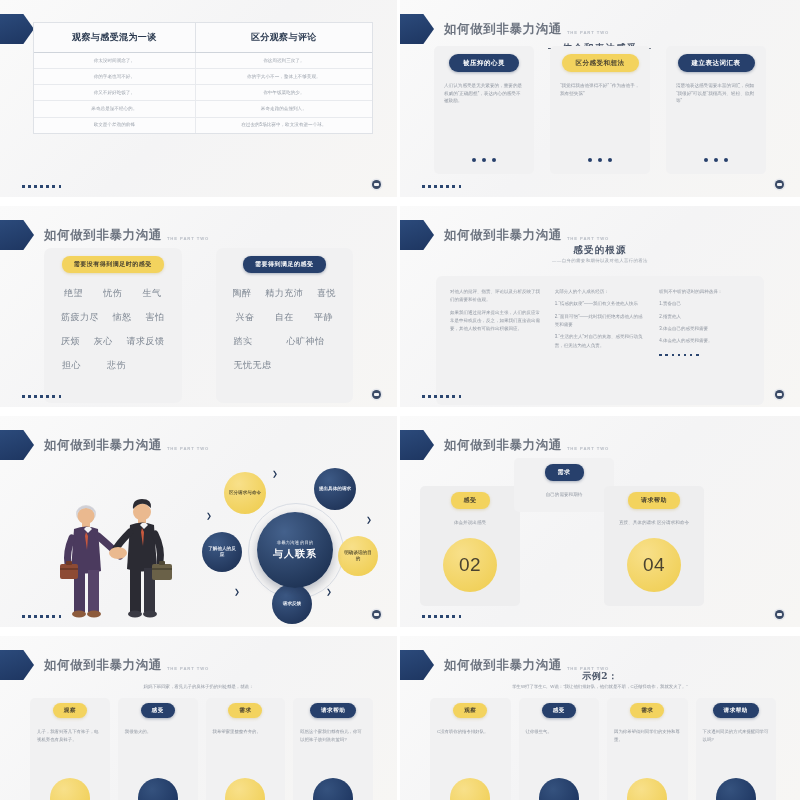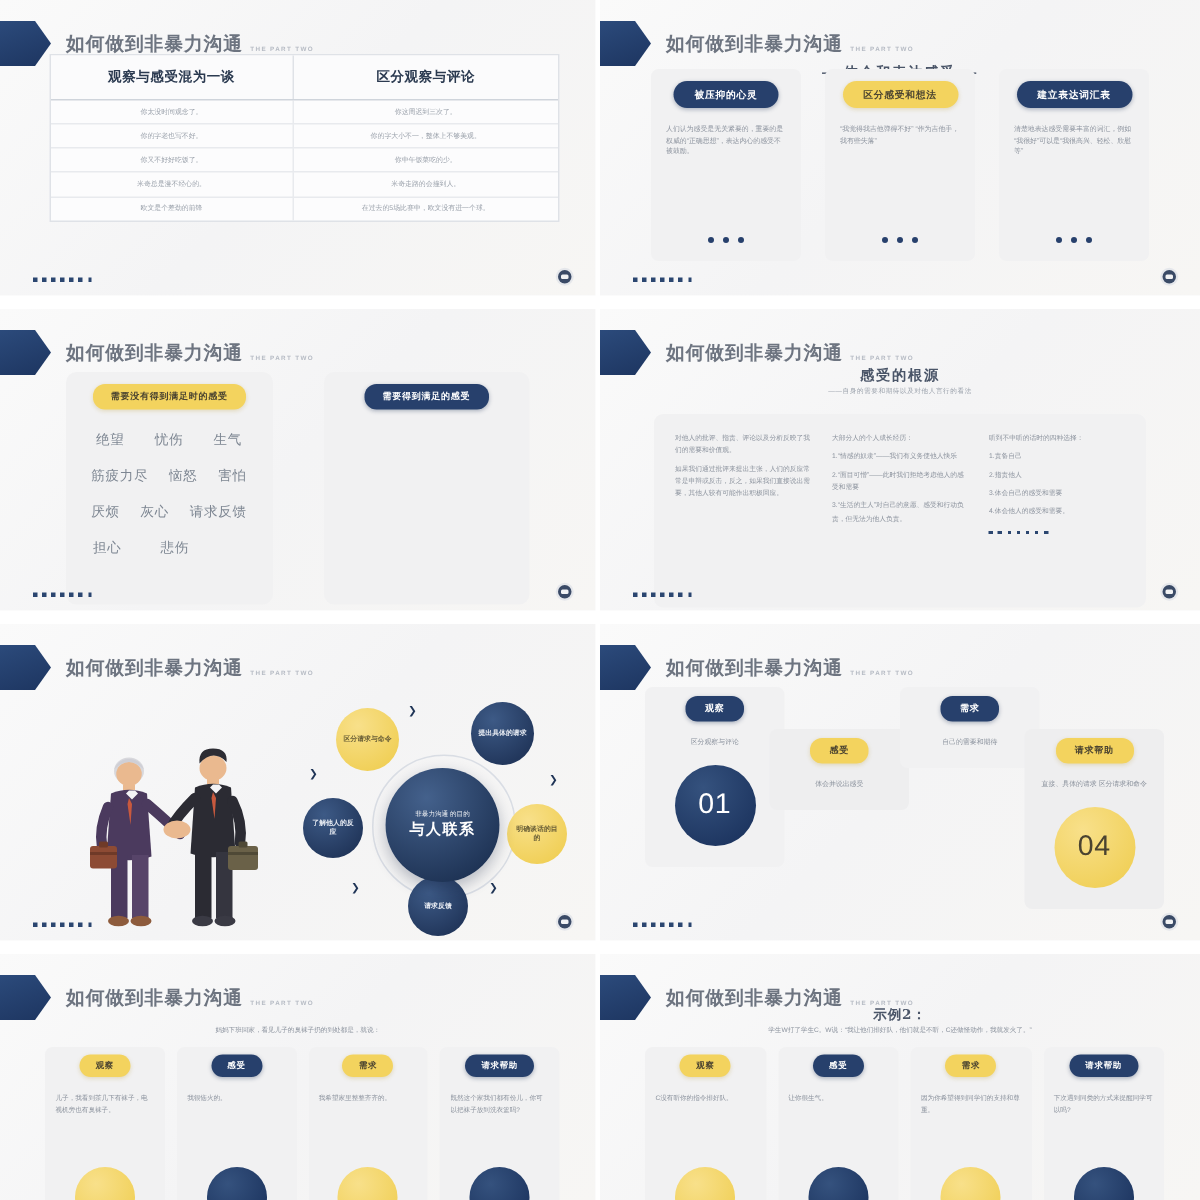--- a/index.html
+++ b/index.html
@@ -48,21 +48,21 @@
   
   .dots{position:absolute;left:22px;bottom:9px;display:flex;gap:3.5px;}
   .dots i{width:2.6px;height:2.6px;background:#2b4670;display:block;}
   .logo{
     position:absolute;right:16px;bottom:8px;width:9px;height:9px;border-radius:50%;
     background:#3a4a66;box-shadow:0 0 0 1.5px #e5e7eb;
   }
   .logo::after{content:"";position:absolute;left:2px;top:3.2px;width:5px;height:2.6px;background:#f1f2f4;border-radius:1px;}
 
   
-  .tbl{position:absolute;left:33px;top:36px;width:338px;border:1px solid #dfe2e7;border-collapse:collapse;background:#fcfcfd;}
+  .tbl{position:absolute;left:33px;top:22px;width:338px;border:1px solid #dfe2e7;border-collapse:collapse;background:#fcfcfd;}
   .tbl table{width:100%;border-collapse:collapse;}
   .tbl th{
     font-family:"DejaVu Serif","Liberation Serif",serif;
     font-size:9px;color:#2b3a50;font-weight:700;padding:8px 2px;letter-spacing:.4px;
     border-bottom:1px solid #cfd4db;border-right:1px solid #dfe2e7;background:#fbfbfc;
   }
   .tbl th:last-child{border-right:none;}
   .tbl td{
     font-size:4.6px;color:#9aa1ab;text-align:center;padding:4.6px 6px;
     border-bottom:1px solid #e8eaee;border-right:1px solid #e8eaee;line-height:1.3;
@@ -325,20 +325,39 @@
           </div>
           <div class="wordrow left">
             <span style="margin-right:26px">担心</span>
             <span>悲伤</span>
           </div>
         </div>
       </div>
 
       <div class="panel">
         <div class="pill navy">需要得到满足的感受</div>
+        <div class="wordgrid">
+          <div class="wordrow">
+            <span>陶醉</span>
+            <span>精力充沛</span>
+            <span>喜悦</span>
+          </div>
+          <div class="wordrow">
+            <span>兴奋</span>
+            <span>自在</span>
+            <span>平静</span>
+          </div>
+          <div class="wordrow left">
+            <span style="margin-right:34px">踏实</span>
+            <span>心旷神怡</span>
+          </div>
+          <div class="wordrow left">
+            <span>无忧无虑</span>
+          </div>
+        </div>
       </div>
     </div>
 
     <div class="dots">
       <i></i>
           <i></i>
           <i></i>
           <i></i>
           <i></i>
           <i></i>
@@ -489,28 +508,24 @@
   </div>
 
   <div class="slide r2">
     <div class="title-wrap">
       <div class="arrow"></div>
       <div class="title-cn">如何做到非暴力沟通</div>
       <div class="title-en">THE PART TWO</div>
     </div>
 
     <div class="steps">
-      <div class="step up">
-        <div class="pill navy">观察</div>
-        <div class="cap">区分观察与评论</div>
-        <div class="numcircle navy">01</div>
-      </div>
       <div class="step down" style="margin-left:-10px">
         <div class="pill gold">感受</div>
         <div class="cap">体会并说出感受</div>
+        <div class="numcircle gold">02</div>
       </div>
       <div class="step up" style="margin-left:-6px">
         <div class="pill navy">需求</div>
         <div class="cap">自己的需要和期待</div>
       </div>
       <div class="step down" style="margin-left:-10px">
         <div class="pill gold">请求帮助</div>
         <div class="cap">直接、具体的请求
 区分请求和命令</div>
         <div class="numcircle gold">04</div>

